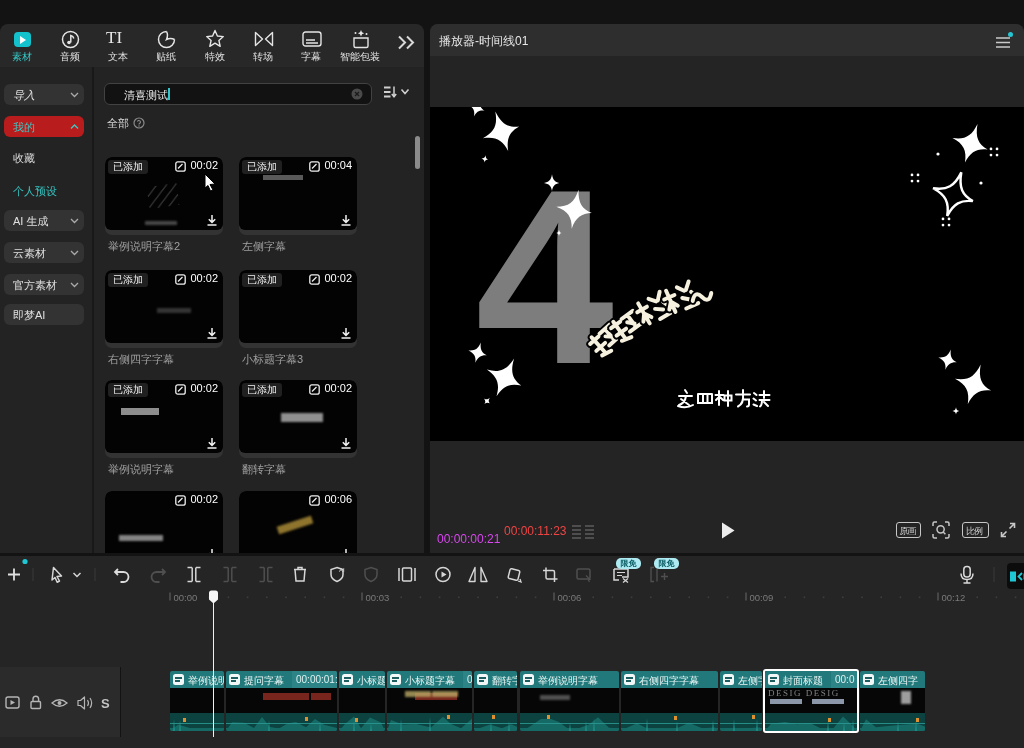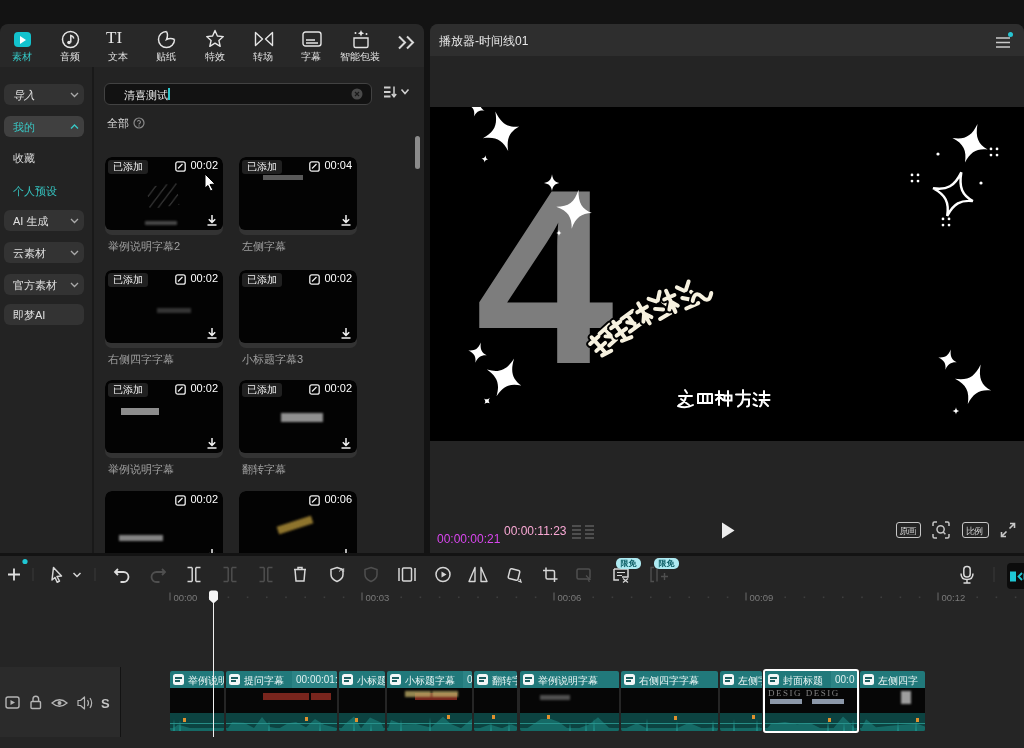--- a/index.html
+++ b/index.html
@@ -66,21 +66,21 @@
       <path d="M2,1.5 L8,7.5 L2,13.5 M10,1.5 L16,7.5 L10,13.5" stroke="#d8d8d8" stroke-width="2" fill="none"></path>
     </svg>
 
     <div class="abs" style="left:92px;top:43px;width:2px;height:486px;background:#191919;"></div>
     <div class="abs" style="left:4px;top:60px;width:80px;height:21px;background:#333333;border-radius:6px;">
       <div class="abs" style="left:9px;top:4px;font-size:11px;color:#e0e0e0;font-style:italic;">导入</div>
       <svg class="abs" style="left:66px;top:8px" width="9" height="6" viewBox="0 0 9 6">
           <path d="M1,1 L4.5,4.5 L8,1" stroke="#aaa" stroke-width="1.3" fill="none"></path>
         </svg>
     </div>
-    <div class="abs" style="left:4px;top:92px;width:80px;height:21px;background:#404040;border-radius:6px;">
+    <div class="abs" style="left:4px;top:92px;width:80px;height:21px;background:#b91c1c;border-radius:6px;">
       <div class="abs" style="left:9px;top:4px;font-size:11px;color:#38c9c6;">我的</div>
       <svg class="abs" style="left:66px;top:8px" width="9" height="6" viewBox="0 0 9 6">
           <path d="M1,4.5 L4.5,1 L8,4.5" stroke="#38c9c6" stroke-width="1.3" fill="none"></path>
         </svg>
     </div>
     <div class="abs" style="left:13px;top:127px;font-size:11px;color:#dcdcdc;">收藏</div>
     <div class="abs" style="left:13px;top:160px;font-size:11px;color:#35c5c2;">个人预设</div>
     <div class="abs" style="left:4px;top:186px;width:80px;height:21px;background:#333333;border-radius:6px;">
       <div class="abs" style="left:9px;top:4px;font-size:11px;color:#e0e0e0;">AI 生成</div>
       <svg class="abs" style="left:66px;top:8px" width="9" height="6" viewBox="0 0 9 6">
@@ -321,21 +321,21 @@
           <g transform="translate(304,283)">
             <path d="M9,0 v3 M2,4.5 h14 M9,4.5 q1,9 -5,12 M9,9.5 h6 v5 q0,2 -2,2" stroke="#fff" stroke-width="2" fill="none" stroke-linecap="round"></path>
           </g>
           <g transform="translate(323,283)">
             <path d="M1,3 l2.5,2 M0.5,8.5 l2.5,2 M0.5,14.5 l3.5,1.5 M11,1 v7 M6.5,5 h10 M6.5,10 h10 M9,10 q0,5 -2,6.5 M11,12 l4,4" stroke="#fff" stroke-width="2" fill="none" stroke-linecap="round"></path>
           </g>
         </svg>
     </div>
 
     <div class="abs" style="left:7px;top:500px;font-size:12px;color:#d946ef;margin-top:8px;">00:00:00:21</div>
-    <div class="abs" style="left:74px;top:500px;font-size:12px;color:#f9a8d4;">00:00:11:23</div>
+    <div class="abs" style="left:74px;top:500px;font-size:12px;color:#ef4444;">00:00:11:23</div>
     <svg class="abs" style="left:142px;top:501px" width="24" height="14" viewBox="0 0 24 14">
       <path d="M0,1 h9 M0,5 h9 M0,9 h9 M0,13 h9 M13,1 h9 M13,5 h9 M13,9 h9 M13,13 h9" stroke="#4e4e4e" stroke-width="2"></path>
     </svg>
     <svg class="abs" style="left:291px;top:498px" width="14" height="17" viewBox="0 0 14 17">
         <path d="M1,0.5 L13.5,8.5 L1,16.5 z" fill="#ececec"></path>
       </svg>
     <div class="abs" style="left:466px;top:498px;width:25px;height:16px;border:1.5px solid #c6c6c6;border-radius:3px;box-sizing:border-box;">
       <div class="abs" style="left:2.5px;top:2px;font-size:9px;color:#d0d0d0;letter-spacing:-1px;">原画</div>
     </div>
     <svg class="abs" style="left:502px;top:497px" width="18" height="18" viewBox="0 0 18 18">

